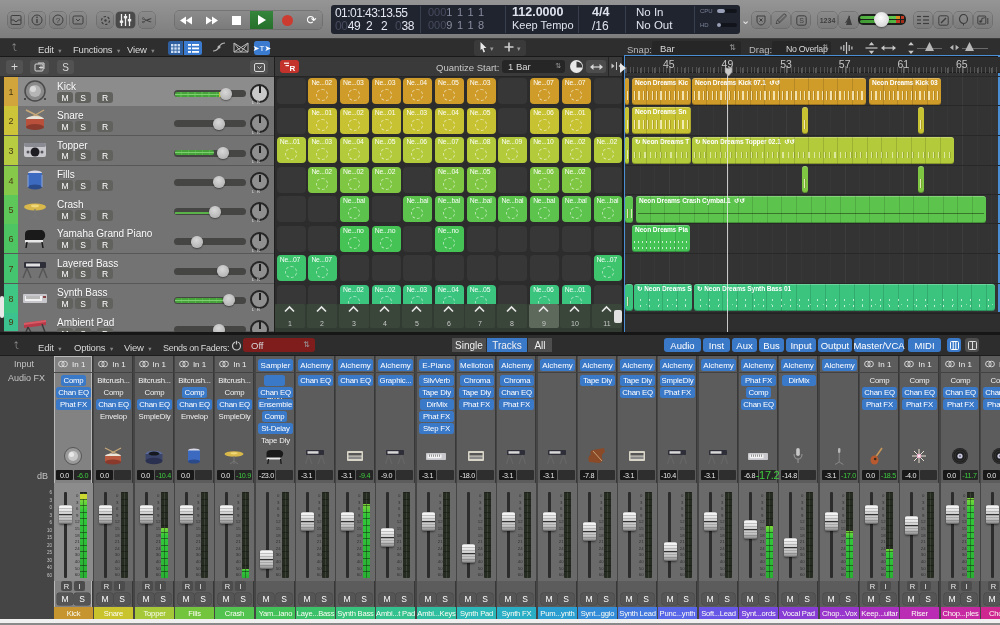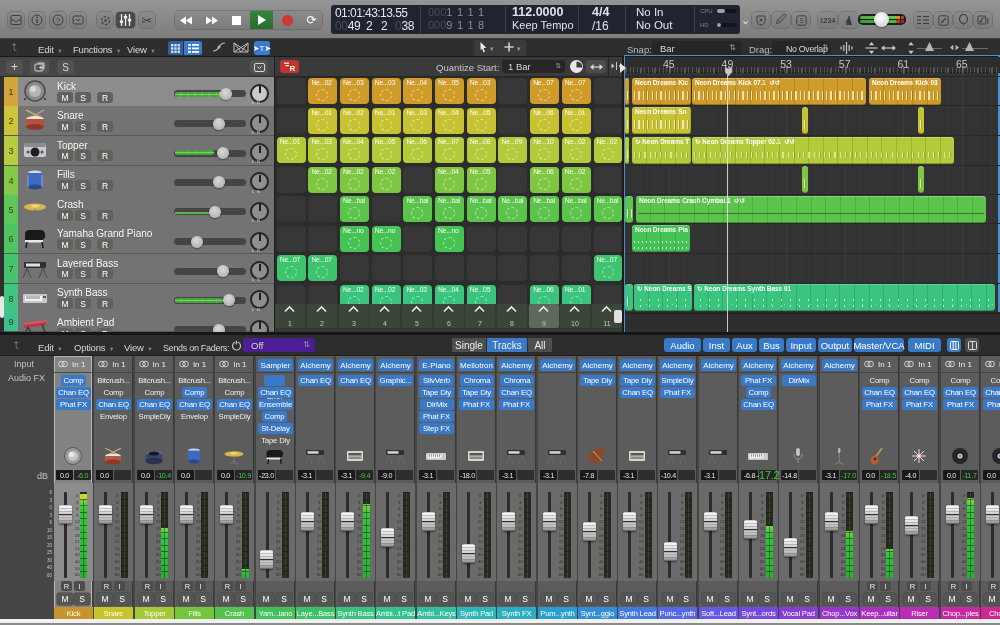--- a/index.html
+++ b/index.html
@@ -1122,21 +1122,21 @@
 <div class="abs" style="left:14px;top:340px;font-size:10px;color:#9a9a9a;white-space:nowrap;transform:scaleX(-1);">⤴</div>
 <div class="abs" style="left:38px;top:342px;font-size:9.5px;color:#d8d8d8;white-space:nowrap;letter-spacing:-0.2px;">Edit <span style="color:#888;font-size:6.5px;">▾</span></div>
 <div class="abs" style="left:74px;top:342px;font-size:9.5px;color:#d8d8d8;white-space:nowrap;letter-spacing:-0.2px;">Options <span style="color:#888;font-size:6.5px;">▾</span></div>
 <div class="abs" style="left:124px;top:342px;font-size:9.5px;color:#d8d8d8;white-space:nowrap;letter-spacing:-0.2px;">View <span style="color:#888;font-size:6.5px;">▾</span></div>
 <div class="abs" style="left:163px;top:342.5px;font-size:9px;color:#d8d8d8;white-space:nowrap;letter-spacing:-0.3px;">Sends on Faders:</div>
 <div class="abs" style="left:231px;top:340px;font-size:10px;color:#cfcfcf;white-space:nowrap;"><svg width="11" height="11" viewBox="0 0 11 11">
       <circle cx="5.5" cy="6" r="4" fill="none" stroke="#c8c8c8" stroke-width="1.2"></circle>
       <line x1="5.5" y1="0.5" x2="5.5" y2="5" stroke="#2d2d2d" stroke-width="2.4"></line>
       <line x1="5.5" y1="0.8" x2="5.5" y2="4.5" stroke="#c8c8c8" stroke-width="1.2"></line>
     </svg></div>
-<div class="abs" style="left:243px;top:338px;width:72px;height:14px;background:#4c1d95;border-radius:3px;">
+<div class="abs" style="left:243px;top:338px;width:72px;height:14px;background:#7f1d1d;border-radius:3px;">
     <div class="abs" style="left:8px;top:2px;font-size:9.5px;color:#d8d8d8;">Off</div>
     <div class="abs" style="right:5px;top:2px;font-size:8px;color:#999;">⇅</div>
   </div>
 <div class="abs" style="left:452px;top:338px;width:34px;height:14px;background:#4e4e4e;">
     <div class="flex" style="width:100%;height:100%;font-size:10px;color:#f0f0f0;">Single</div>
   </div>
 <style></style>
 <div class="abs" style="left:487px;top:338px;width:40px;height:14px;background:#3a78c8;">
     <div class="flex" style="width:100%;height:100%;font-size:10px;color:#f0f0f0;">Tracks</div>
   </div>

